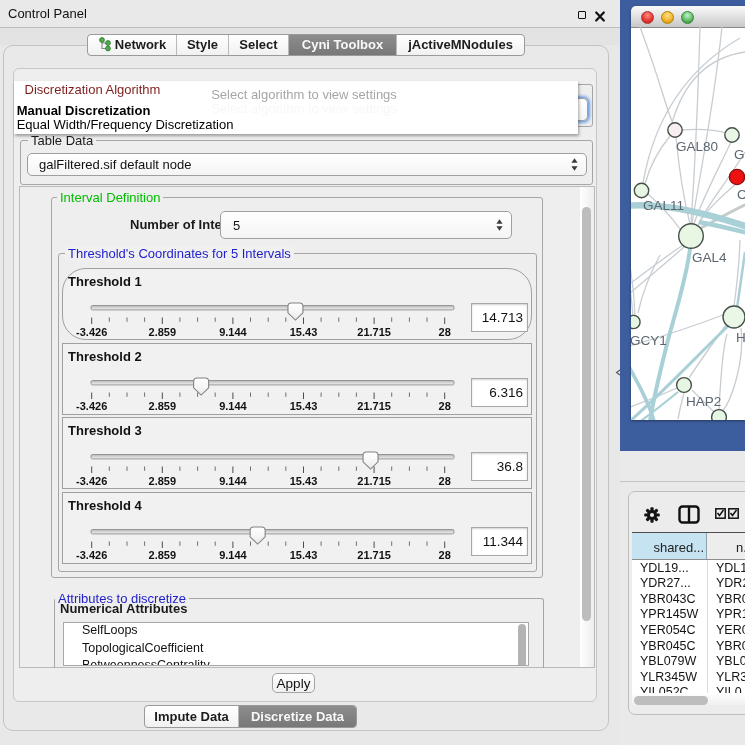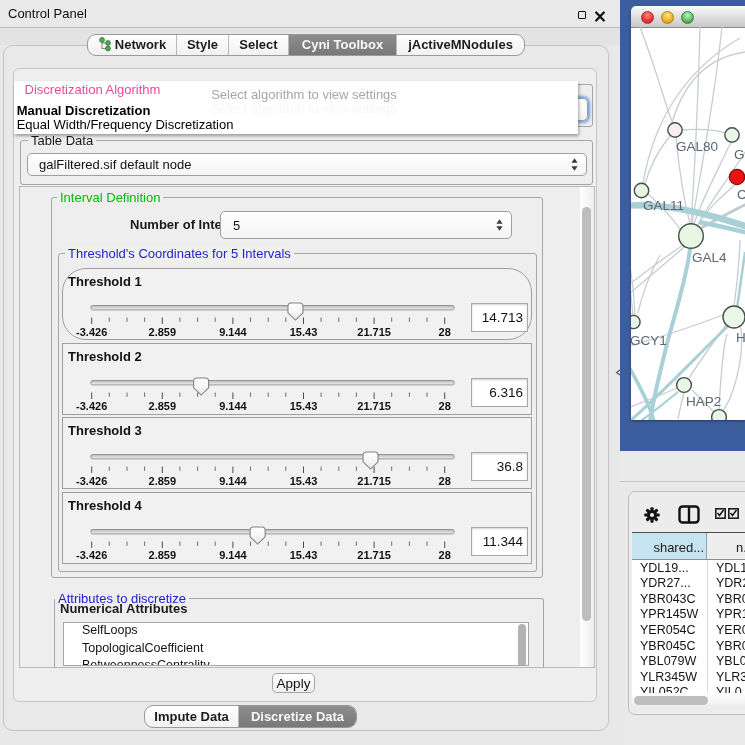--- a/index.html
+++ b/index.html
@@ -7,21 +7,21 @@
         font-family:"Liberation Sans",sans-serif;font-size:13px;color:#1a1a1a;}
   .abs{position:absolute;}
   .grp{position:absolute;border:1px solid #a6a6a6;border-radius:3px;}
   .grpt{position:absolute;top:-8px;padding:0 3px;background:#eeeeee;line-height:15px;font-size:13px;}
   .combo{position:absolute;background:linear-gradient(#ffffff,#f4f4f4);border:1px solid #9f9f9f;
          border-radius:5px;box-shadow:inset 0 1px 0 #fff;}
   .combo .ctext{position:absolute;left:11px;top:0;bottom:0;display:flex;align-items:center;font-size:13px;color:#111;}
   .carr{position:absolute;right:8px;top:0;bottom:0;display:flex;flex-direction:column;justify-content:center;gap:2.5px;}
   .carr svg{display:block;}
   .tbar{position:absolute;display:flex;background:linear-gradient(#ffffff,#f1f1f1);
-        border:1px solid #9a9a9a;border-radius:9px;overflow:hidden;height:22px;}
+        border:1px solid #9a9a9a;border-radius:4px;overflow:hidden;height:22px;}
   .tseg{display:flex;align-items:center;justify-content:center;font-size:13px;font-weight:600;
         color:#1c1c1c;border-right:1px solid #b9b9b9;height:100%;box-sizing:border-box;}
   .tseg:last-child{border-right:none;}
   .tsel{background:linear-gradient(#8d8d8d,#787878);color:#f8f8f8;}
   .thbox{position:absolute;left:62px;width:470px;height:72px;background:#f1f1f1;
          border:1px solid #a0a0a0;box-sizing:border-box;}
   .thlab{position:absolute;left:5px;top:5px;font-size:13px;font-weight:700;color:#111;}
   .vfield{position:absolute;left:408px;top:34px;width:57px;height:29px;box-sizing:border-box;
           background:#fff;border:1px solid #a8a8a8;box-shadow:inset 0 1px 2px rgba(0,0,0,0.18);
           font-size:13.5px;color:#111;text-align:right;padding:0 4px;display:flex;align-items:center;justify-content:flex-end;}
@@ -269,21 +269,21 @@
   <div class="abs" style="left:20px;top:668px;width:560px;height:31px;background:#eeeeee;"></div>
 
   <div class="abs" style="left:272px;top:673px;width:43px;height:20px;background:linear-gradient(#ffffff,#f0f0f0);border:1px solid #a5a5a5;border-radius:5px;box-sizing:border-box;display:flex;align-items:center;justify-content:center;font-size:13.5px;color:#111;">Apply</div>
 
   <div class="tbar" style="left:144px;top:705px;height:21px;">
     <div class="tseg" style="width:94px;">Impute Data</div>
     <div class="tseg tsel" style="width:117px;">Discretize Data</div>
   </div>
 
   <div class="abs" style="left:14px;top:80.5px;width:564px;height:53px;background:#ffffff;box-shadow:1px 2px 3px rgba(0,0,0,0.35);overflow:hidden;">
-    <div class="abs" style="left:10.6px;top:2px;font-size:13px;line-height:14px;color:#ec4899;">Discretization Algorithm</div>
+    <div class="abs" style="left:10.6px;top:2px;font-size:13px;line-height:14px;color:#7f1d1d;">Discretization Algorithm</div>
     <div class="abs" style="left:8px;top:7.5px;width:564px;text-align:center;font-size:13px;line-height:14px;color:#a6a6a6;">Select algorithm to view settings</div>
     <div class="abs" style="left:0;top:21px;width:580px;text-align:center;font-size:13px;line-height:14px;color:#f7f7f8;">Select algorithm to view settings</div>
     <div class="abs" style="left:2.7px;top:23px;font-size:13px;line-height:14px;font-weight:700;color:#000;">Manual Discretization</div>
     <div class="abs" style="left:2.7px;top:37.5px;font-size:13px;line-height:14px;color:#000;">Equal Width/Frequency Discretization</div>
   </div>
 
   <svg class="abs" style="left:614.5px;top:368.5px;" width="6" height="7" viewBox="0 0 6 7">
     <path d="M5,1 L1.5,3.5 L5,6" stroke="#555" stroke-width="1.1" fill="none"></path>
   </svg>
 

